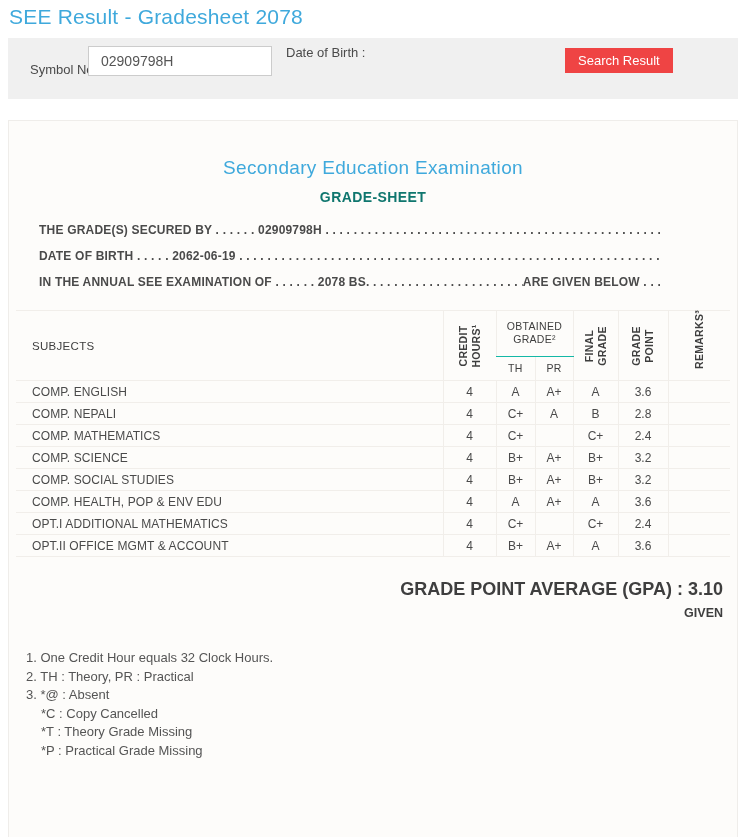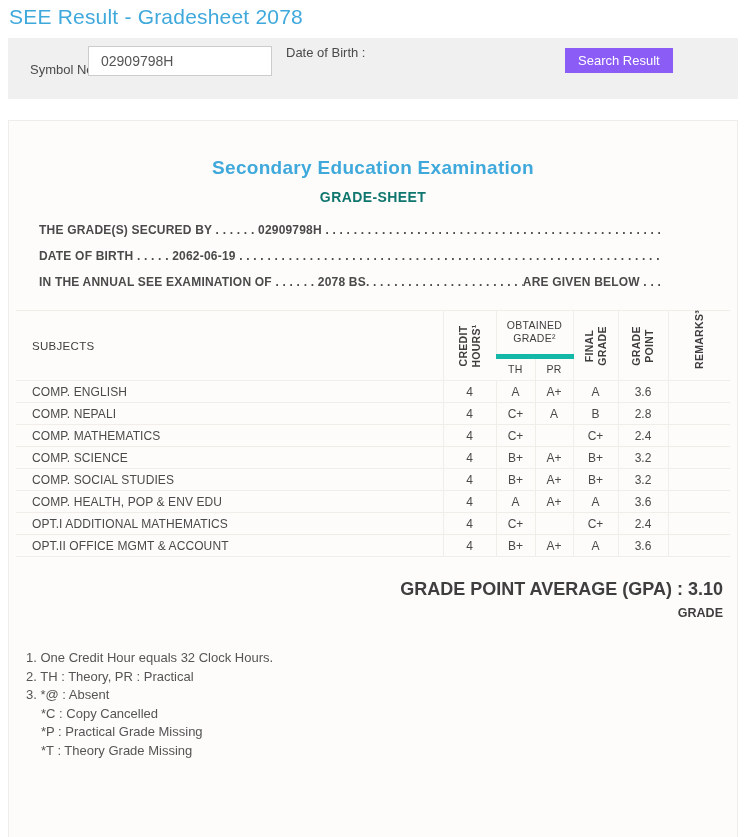--- a/index.html
+++ b/index.html
@@ -34,35 +34,35 @@
   .dob-input {
     position: absolute; left: 285px; top: 23px;
     width: 184px; height: 34px;
     border: 1px solid #cccccc; background: #ffffff;
     font-family: "Liberation Sans", sans-serif;
     font-size: 14px; color: #555555; padding: 0 12px;
   }
   .search-button {
     position: absolute; left: 557px; top: 10px;
     height: 25px; padding: 0 13px;
-    background: #8b5cf6; color: #ffffff;
+    background: #ef4444; color: #ffffff;
     border: none; font-family: "Liberation Sans", sans-serif;
     font-size: 13px; cursor: pointer;
   }
   
   .card {
     margin: 21px 8px 0 8px;
     height: 760px;
     background: #fdfcfa;
     border: 1px solid #efedea;
     padding: 0 7px;
   }
   .exam-title {
     margin-top: 36px; text-align: center;
-    font-size: 19px; font-weight: 700;
+    font-size: 19px; font-weight: 400;
     color: #3fa9dc; letter-spacing: 0.3px;
   }
   .sheet-title {
     margin-top: 10px; text-align: center;
     font-size: 14px; font-weight: 700; color: #0f766e;
     letter-spacing: 0.4px;
   }
   .dotted-lines { margin: 12px 0 0 23px; }
   .dotted-line {
     width: 622px; height: 26px; line-height: 26px;
@@ -103,21 +103,21 @@
     transform: translate(-50%, -50%) rotate(-90deg);
     text-align: center;
     font-size: 10.5px; font-weight: 700; color: #3e3e3e;
     line-height: 1.2; letter-spacing: 0.3px;
     white-space: normal;
   }
   th.obtained-h {
     height: 45px; text-align: center; vertical-align: middle;
     font-size: 10.5px; font-weight: 700; color: #3e3e3e;
     line-height: 1.25; letter-spacing: 0.3px;
-    border-bottom: 5px solid #14b8a6;
+    border-bottom: 1px solid #14b8a6;
     padding: 0 4px;
   }
   th.sub-h {
     height: 24px; text-align: center; vertical-align: middle;
     font-size: 10.5px; font-weight: 700; color: #3e3e3e;
     letter-spacing: 0.3px;
   }
   td.subject-cell {
     height: 22px; padding-left: 16px;
     font-size: 12px; color: #4a4a4a; letter-spacing: 0.1px;
@@ -264,25 +264,25 @@
         <td class="val-cell"></td>
       </tr>
     </tbody>
   </table>
 
   <div class="summary">
     <div class="gpa-line">
       <span>GRADE POINT AVERAGE (GPA) :</span>
       <span>3.10</span>
     </div>
-    <div class="result-line">GRADE</div>
+    <div class="result-line">GIVEN</div>
   </div>
 
   <div class="footnotes">
     <div class="footnote">1. One Credit Hour equals 32 Clock Hours.</div>
     <div class="footnote">2. TH : Theory, PR : Practical</div>
     <div class="footnote">3. *@ : Absent</div>
     <div class="footnote sub">*C : Copy Cancelled</div>
+    <div class="footnote sub">*T : Theory Grade Missing</div>
     <div class="footnote sub">*P : Practical Grade Missing</div>
-    <div class="footnote sub">*T : Theory Grade Missing</div>
   </div>
 
 </div>
 
 </body></html>

